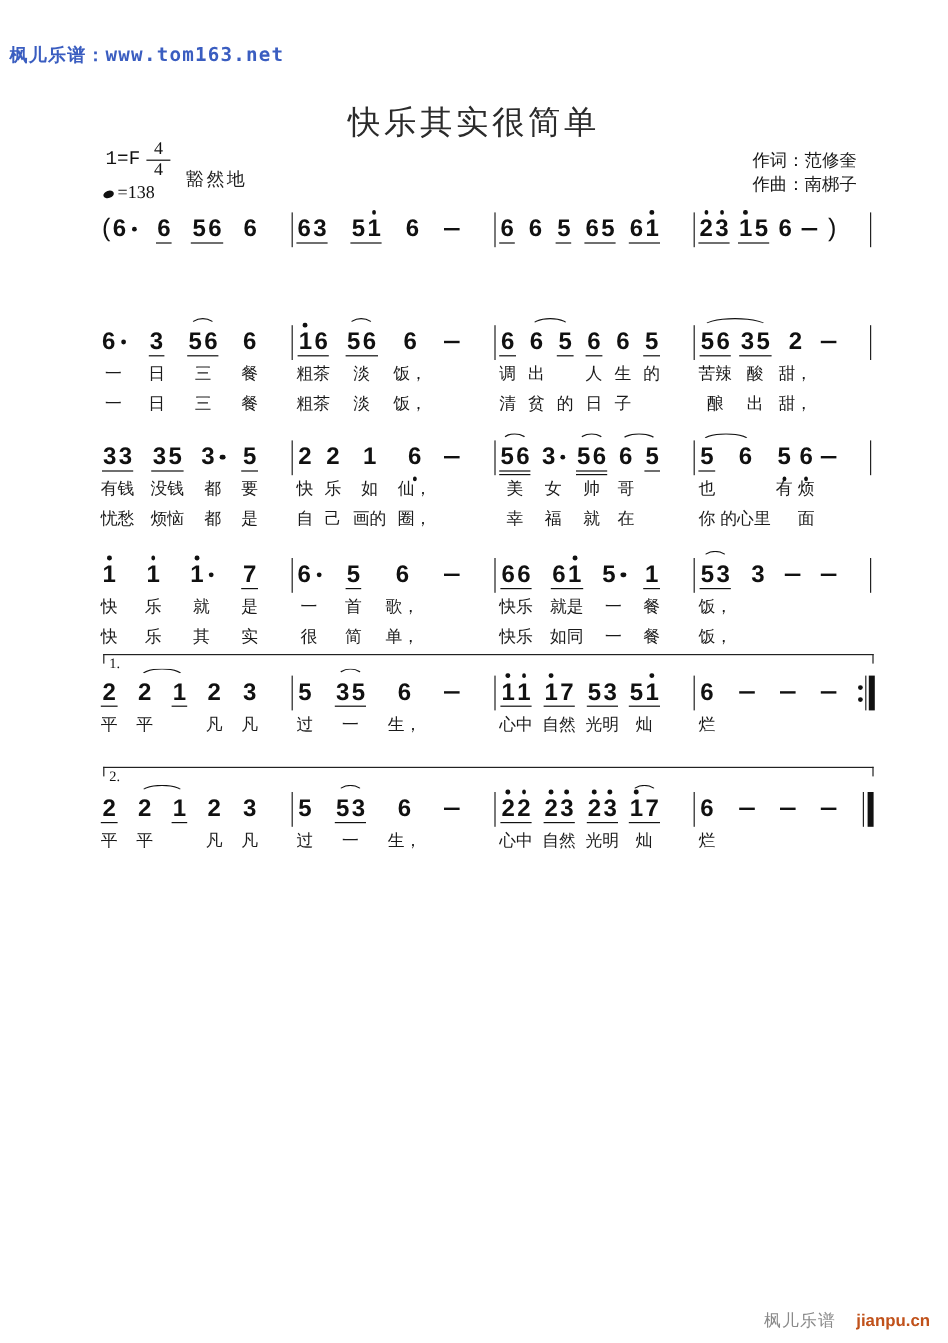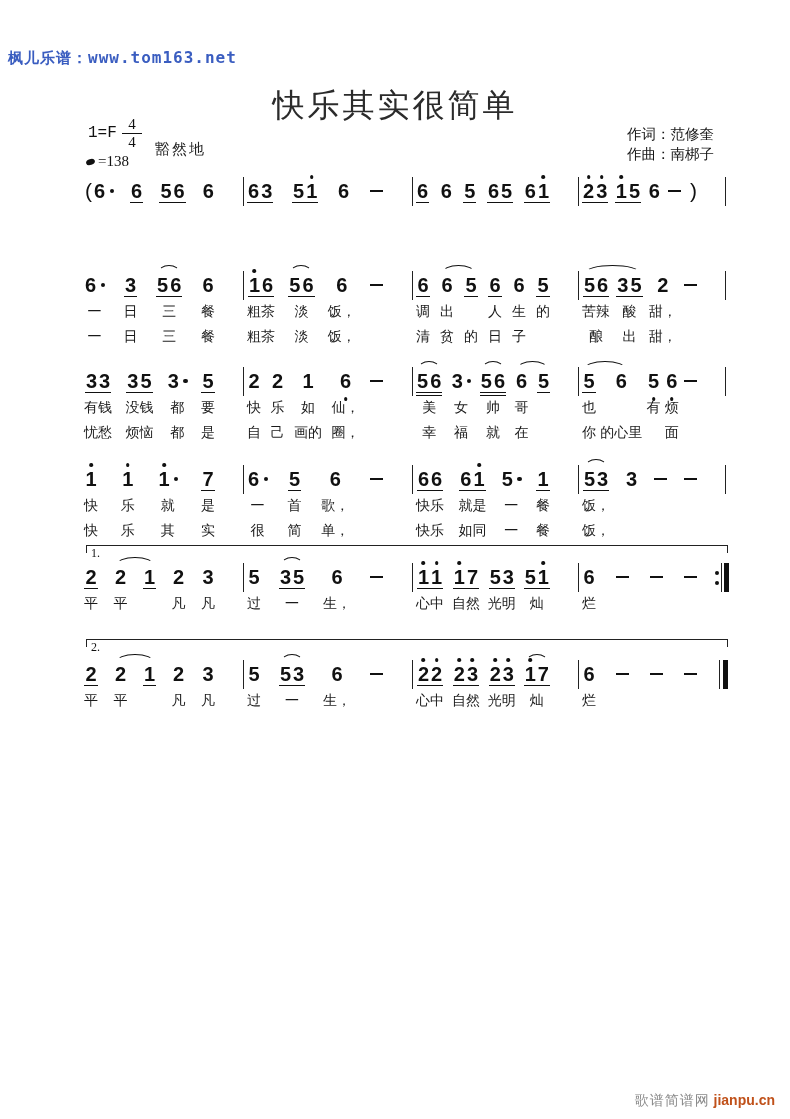--- a/index.html
+++ b/index.html
@@ -1,41 +1,41 @@
 <!DOCTYPE html>
 <html><head>
 <meta charset="utf-8">
 <style>
   html,body{margin:0;padding:0;background:#fff;}
   .page{position:relative;width:790px;height:1119px;background:#ffffff;overflow:hidden;
         font-family:"Liberation Sans",sans-serif;color:#111;}
   
-  .site-header{position:absolute;left:8px;top:48px;font-weight:bold;white-space:nowrap;text-align:right;}
+  .site-header{position:absolute;left:8px;top:36px;font-weight:bold;white-space:nowrap;text-align:right;}
   .site-header .sname{font-size:15px;letter-spacing:1px;}
   .site-header .surl{font-family:"DejaVu Sans Mono",monospace;font-size:16px;letter-spacing:1px;}
   
   .title-wrap{position:absolute;left:0;top:84px;width:100%;text-align:center;}
-  .title{font-family:"Liberation Serif",serif;font-size:32px;letter-spacing:3px;color:#2b2b2b;}
+  .title{font-family:"Liberation Serif",serif;font-size:27px;letter-spacing:3px;color:#2b2b2b;}
   
   .keysig{position:absolute;left:88px;top:124px;font-family:Liberation Mono, monospace;font-size:16px;}
   .meter{position:absolute;left:122px;top:117px;width:20px;text-align:center;
          font-family:"Liberation Serif",serif;font-size:15px;line-height:15px;}
   .meter .num{display:block;border-bottom:1.2px solid #111;padding:0 4px 1px;}
   .meter .den{display:block;padding-top:1px;}
   .expression{position:absolute;left:155px;top:140px;font-size:15px;color:#222;font-weight:500;letter-spacing:2px;}
   .tempo{position:absolute;left:86px;top:153px;display:flex;align-items:center;
          font-family:"Liberation Serif",serif;font-size:15px;}
   .notehead{display:inline-block;width:9px;height:6px;background:#111;border-radius:50%;
             transform:rotate(-18deg);margin-right:3px;}
   
   .credits{position:absolute;left:627px;top:124px;font-size:14.5px;line-height:20px;color:#161616;}
   
   .footer{position:absolute;right:15px;top:1092px;font-size:14px;white-space:nowrap;}
   .footer .fsite{color:#8a8a8a;letter-spacing:1px;}
-  .footer .furl{font-weight:bold;}
+  .footer .furl{font-weight:bold;margin-left:13px;}
   
   #score{position:absolute;left:0;top:0;width:100%;height:100%;}
   .measure{position:absolute;display:flex;justify-content:space-between;align-items:flex-start;}
   .cell{display:flex;flex-direction:column;align-items:center;flex-shrink:0;}
   .nrow{height:41px;box-sizing:border-box;padding-top:12px;display:flex;align-items:flex-start;}
   .tok{display:inline-flex;align-items:center;height:22px;position:relative;}
   .tok.u1{border-bottom:1.7px solid #111;}
   .tok.u2{border-bottom:1.7px solid #111;}
   .tok.u2::after{content:'';position:absolute;left:0;right:0;bottom:-4px;border-top:1.7px solid #111;}
   .d{font-size:20px;font-weight:700;line-height:20px;position:relative;padding:0 1px;
@@ -1093,17 +1093,17 @@
             <span class="tok">
               <span class="dash"></span>
             </span>
           </div>
           <div class="lyr l1">&nbsp;</div>
         </div>
       </div>
     </div>
 
   <div class="footer">
-    <span class="fsite" style="color: rgb(138, 138, 138);">歌谱简谱网</span>
+    <span class="fsite" style="color: rgb(138, 138, 138);">枫儿乐谱</span>
     <span class="furl" style="color: rgb(192, 81, 26);">jianpu.cn</span>
   </div>
 
 </div>
 
 </body></html>

